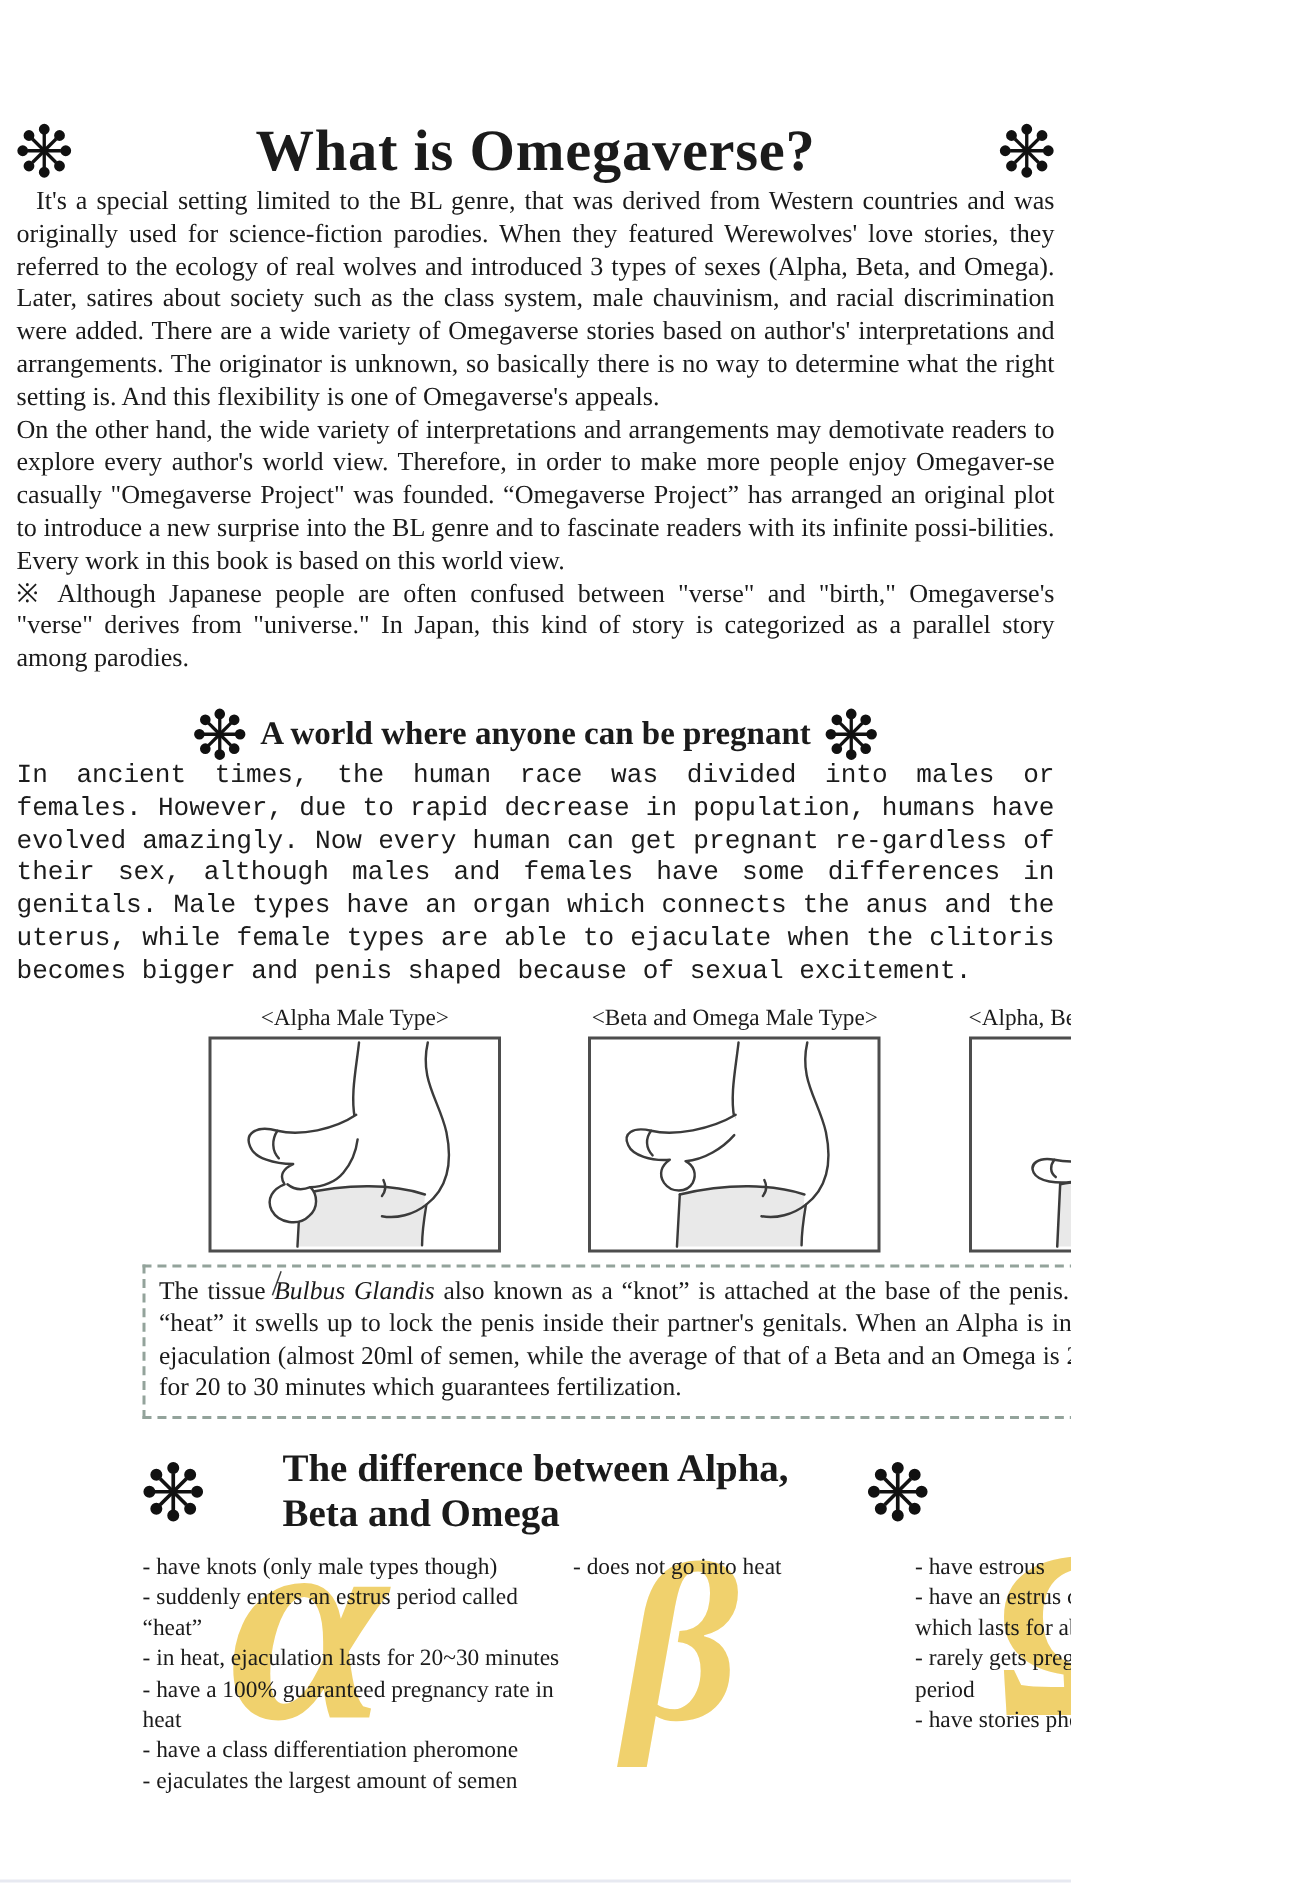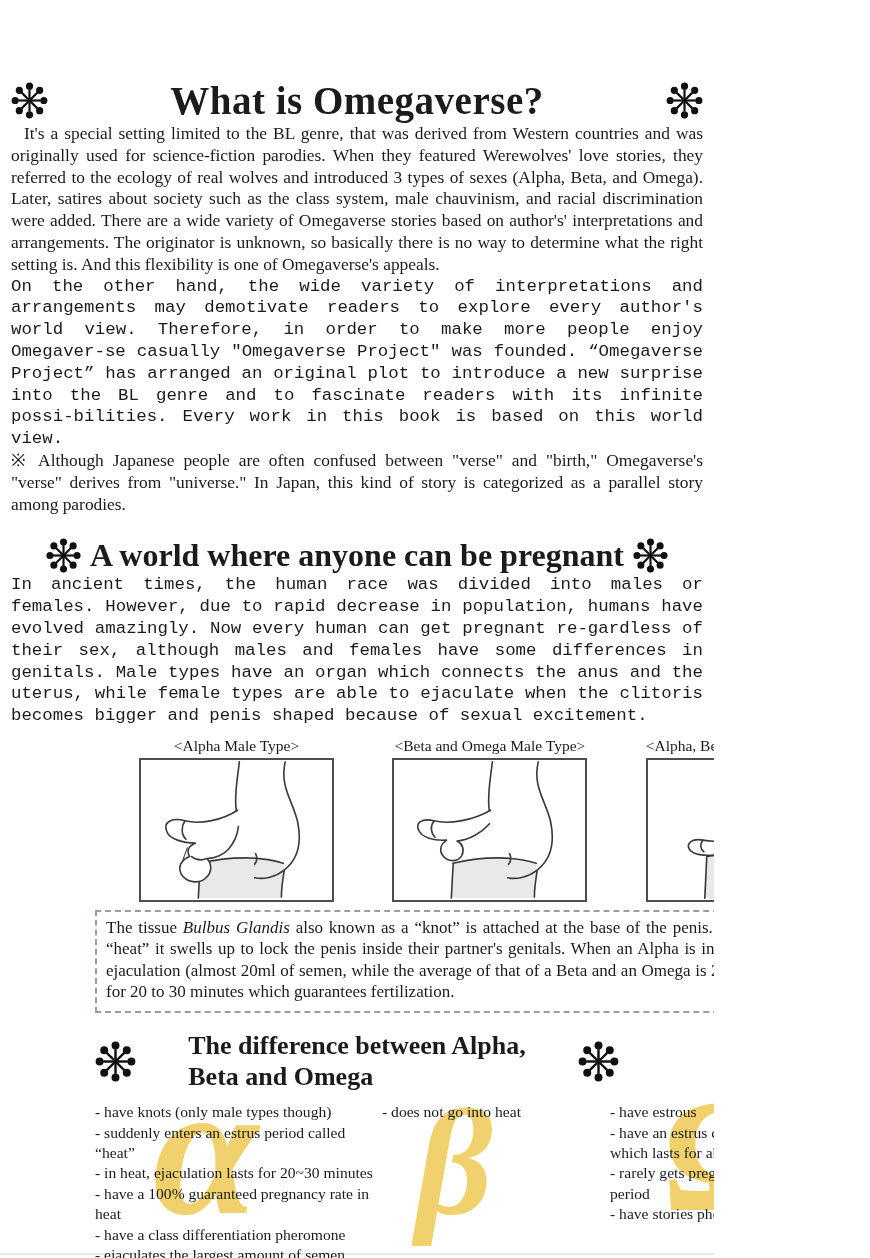--- a/index.html
+++ b/index.html
@@ -5,24 +5,24 @@
   html,body{margin:0;padding:0;background:#fff;}
   .page{position:relative;width:714px;height:1258px;background:#ffffff;overflow:hidden;
         font-family:"Liberation Serif","DejaVu Serif",serif;color:#1b1b1b;}
   .title-row{display:flex;align-items:center;justify-content:space-between;
              width:692px;margin:0 auto;padding:78px 0 0 0;}
   .title-row h1{flex:1;text-align:center;font-size:39px;margin:0;font-weight:bold;letter-spacing:.5px;}
   .ast{display:inline-flex;line-height:0;}
   .text-col{width:692px;margin:0 auto;}
   p.body{font-size:17.4px;line-height:21.8px;text-align:justify;margin:0;}
   .p1{margin-top:12px;text-indent:13px;}
-  .p2{margin-top:17px;font-family:Liberation Mono, monospace;}
+  .p2{margin-top:17px;}
   .note{margin-top:36px;}
   .sec-head-row{display:flex;align-items:center;justify-content:center;gap:9px;margin-top:22px;}
-  .sec-head-row h2{font-size:32px;margin:0;font-weight:bold;}
+  .sec-head-row h2{font-size:22px;margin:0;font-weight:bold;}
   .preg{margin-top:7px;font-family:Liberation Mono, monospace;}
   .figs{display:flex;justify-content:space-between;width:757px;margin:10px 0 0 97px;padding-left:42px;}
   .fig{margin:0;}
   .fig figcaption{font-size:15.5px;text-align:center;white-space:nowrap;margin-bottom:3px;}
   .fig-panel{border:2px solid #4d4d4d;background:#fff;height:140px;}
   .fig-panel svg{display:block;width:100%;height:100%;}
   .fp12{width:191px;}
   .fp3{width:241px;}
   .knot-pointer{position:absolute;left:184px;top:847px;height:17px;width:0;
                 border-left:1.6px solid #3c3c3c;transform:rotate(20deg);}

